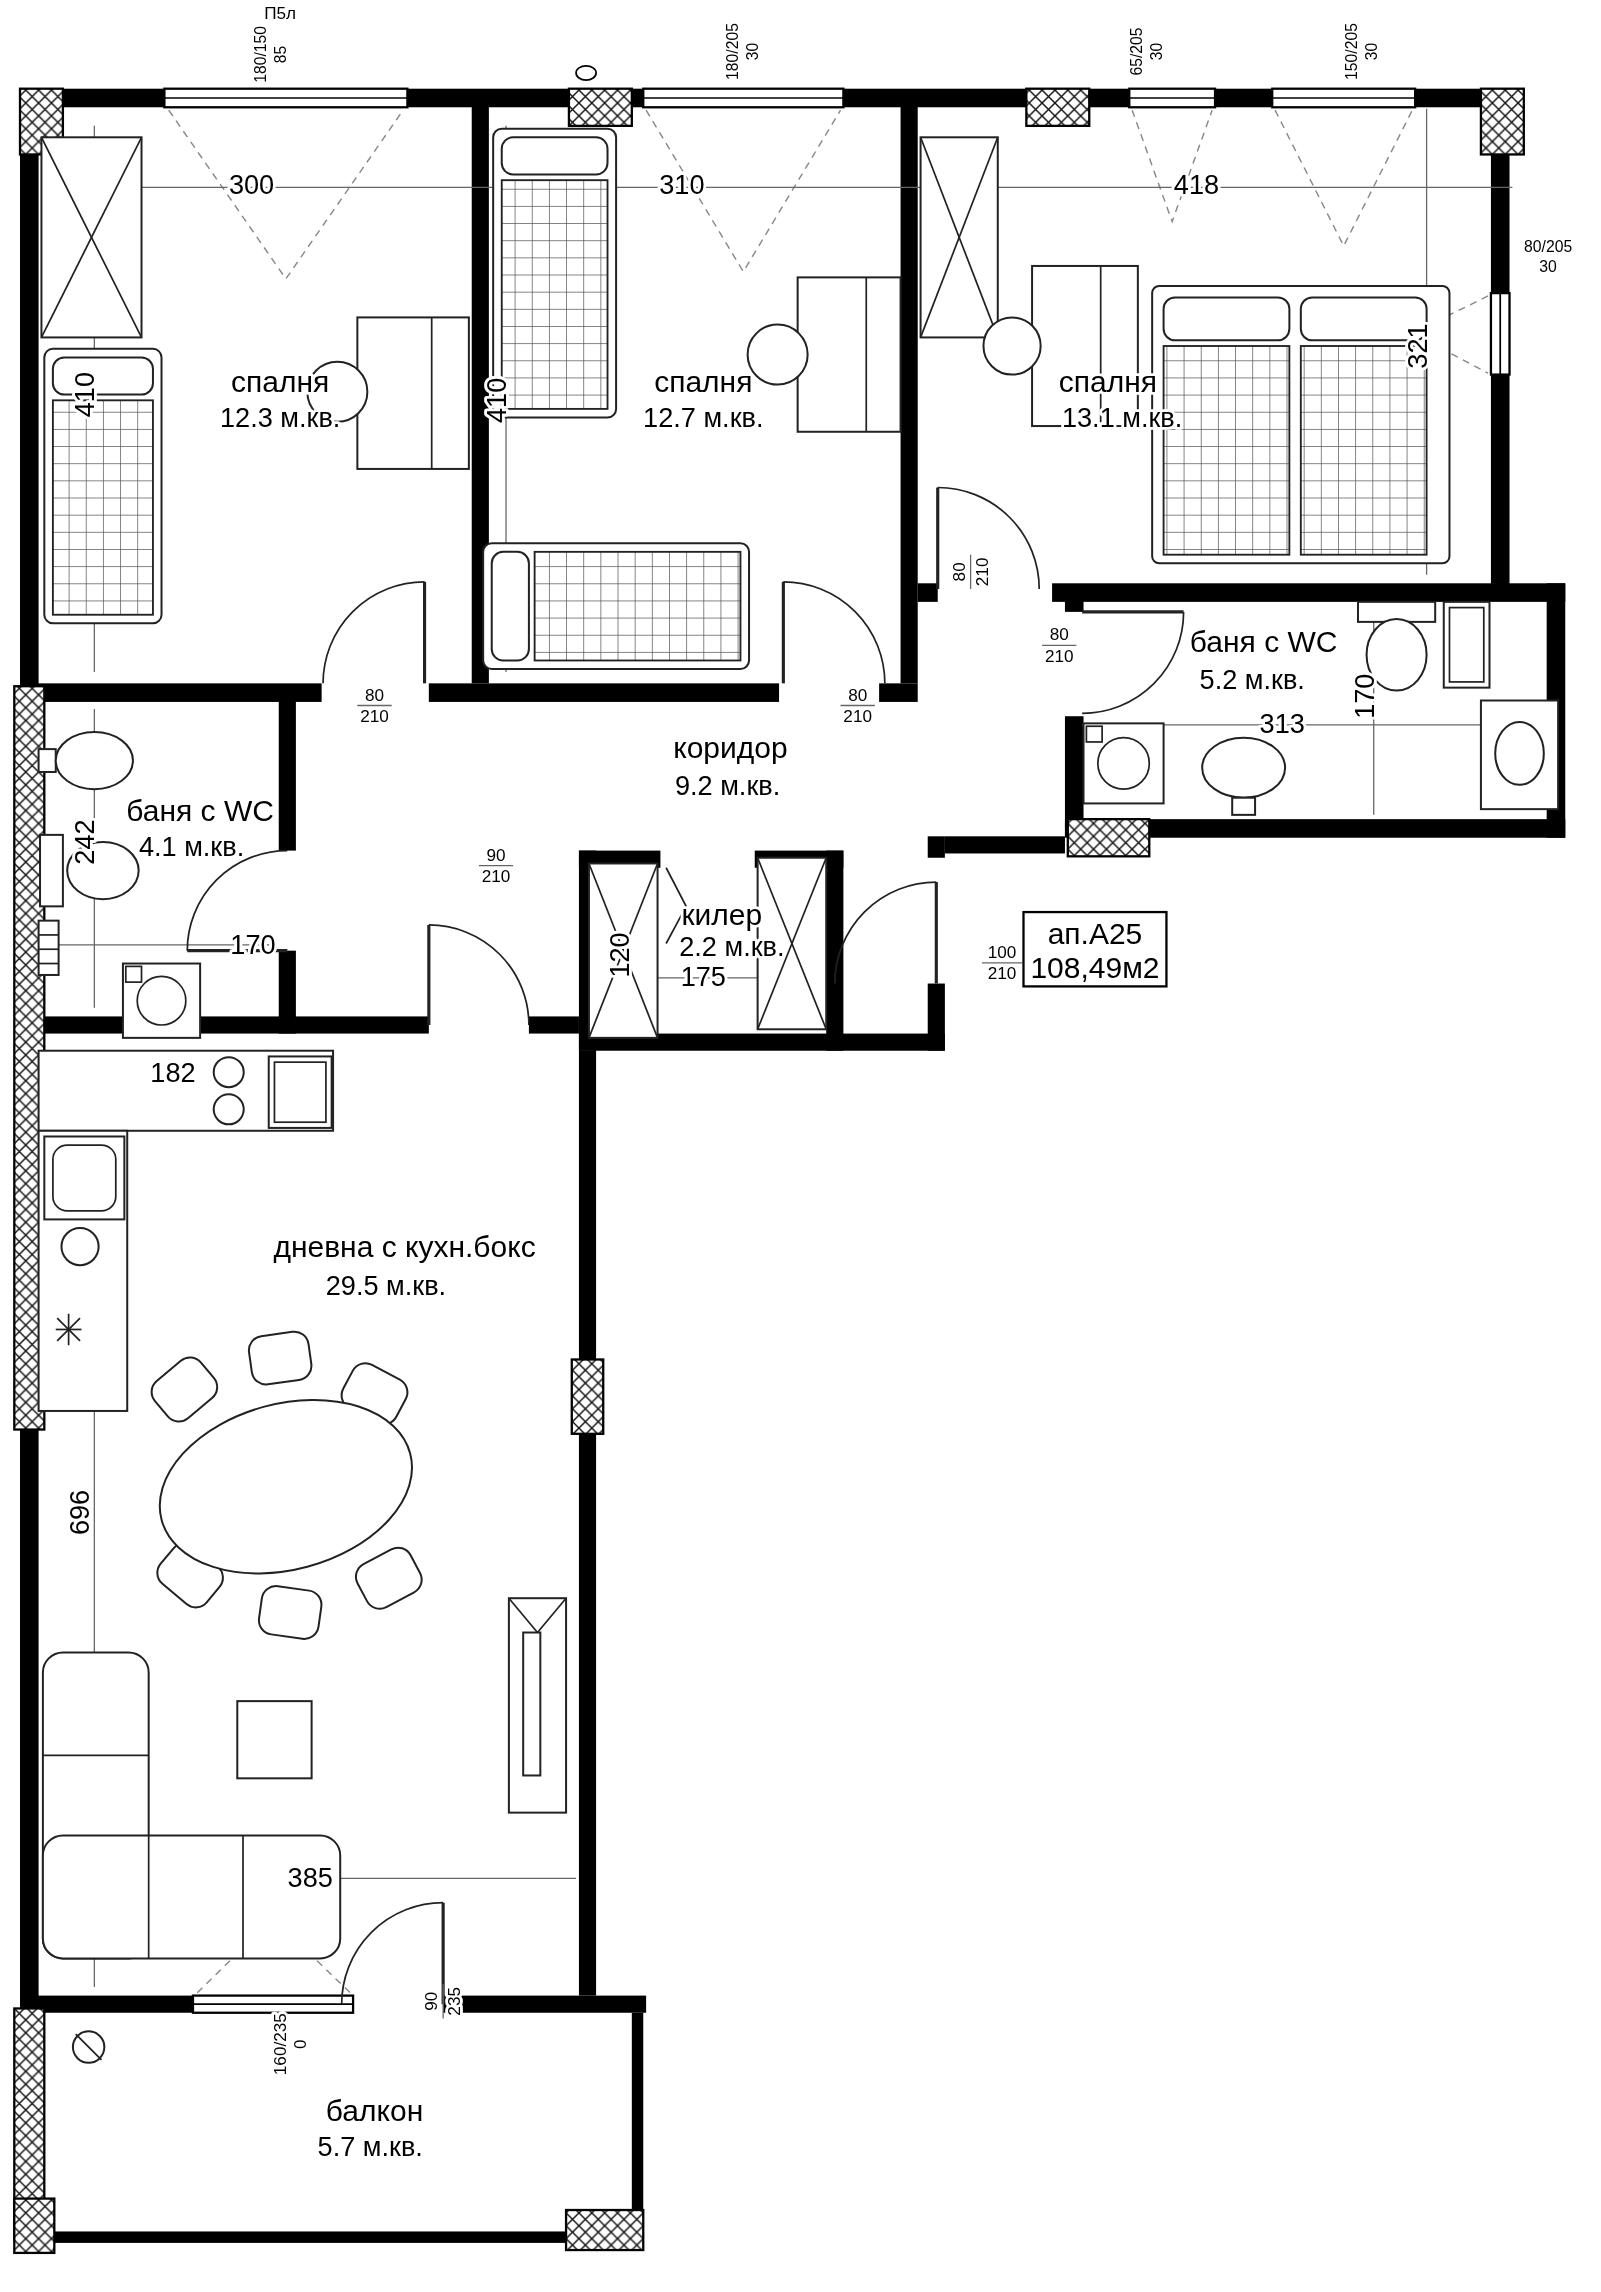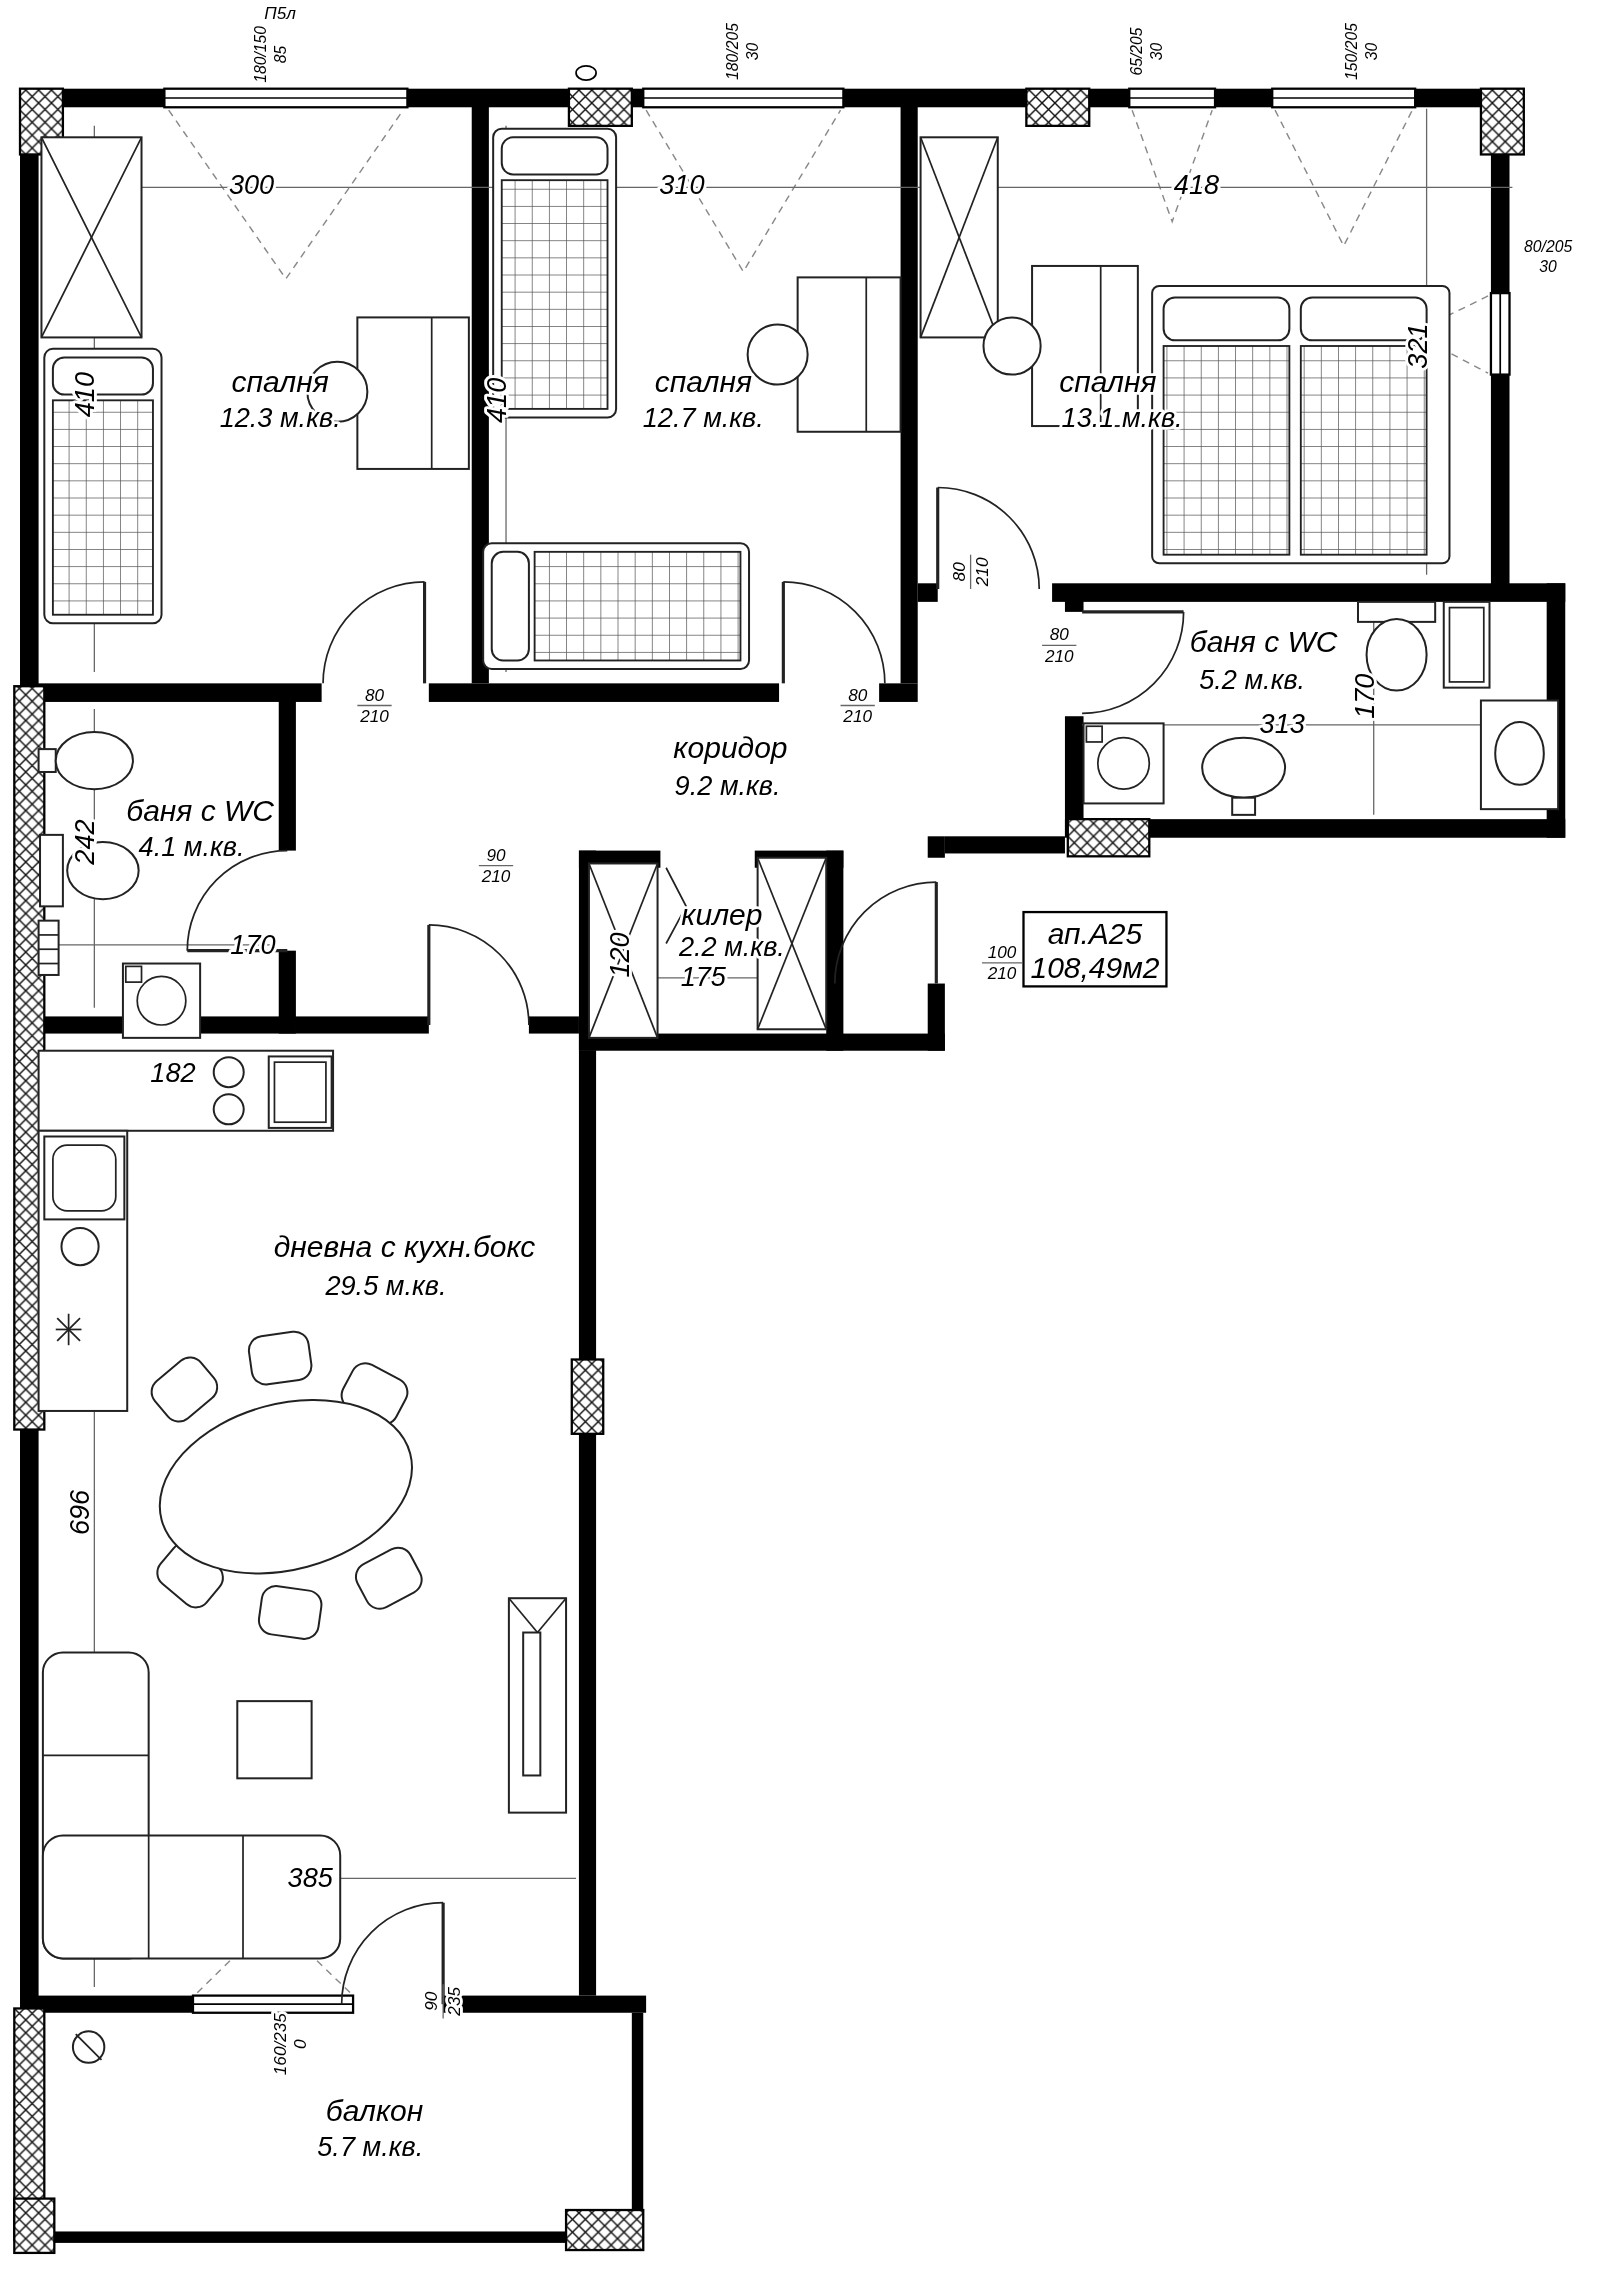--- a/index.html
+++ b/index.html
@@ -1,16 +1,16 @@
 <!DOCTYPE html>
 <html style="font-size:14.3px"><head>
 <meta charset="utf-8">
 <style>
   html,body{margin:0;padding:0;background:#fff;}
-  .page{width:1601px;height:2293px;background:#fff;overflow:hidden;font-style:italic;}
+  .page{width:1601px;height:2293px;background:#fff;overflow:hidden;}
   svg{display:block;}
   text{font-family:"Liberation Sans","DejaVu Sans",sans-serif;fill:#000;}
   .rm{font-size:21px;}
   .ar{font-size:19px;}
   .dim{font-size:19px;}
   .sm{font-size:12px;}
   .vt{font-size:11px;}
   .halo{paint-order:stroke;stroke:#fff;stroke-width:4px;stroke-linejoin:round;}
   .wall{fill:#000;stroke:none;}
   .furn{fill:#fff;stroke:#222;stroke-width:1.4;}

